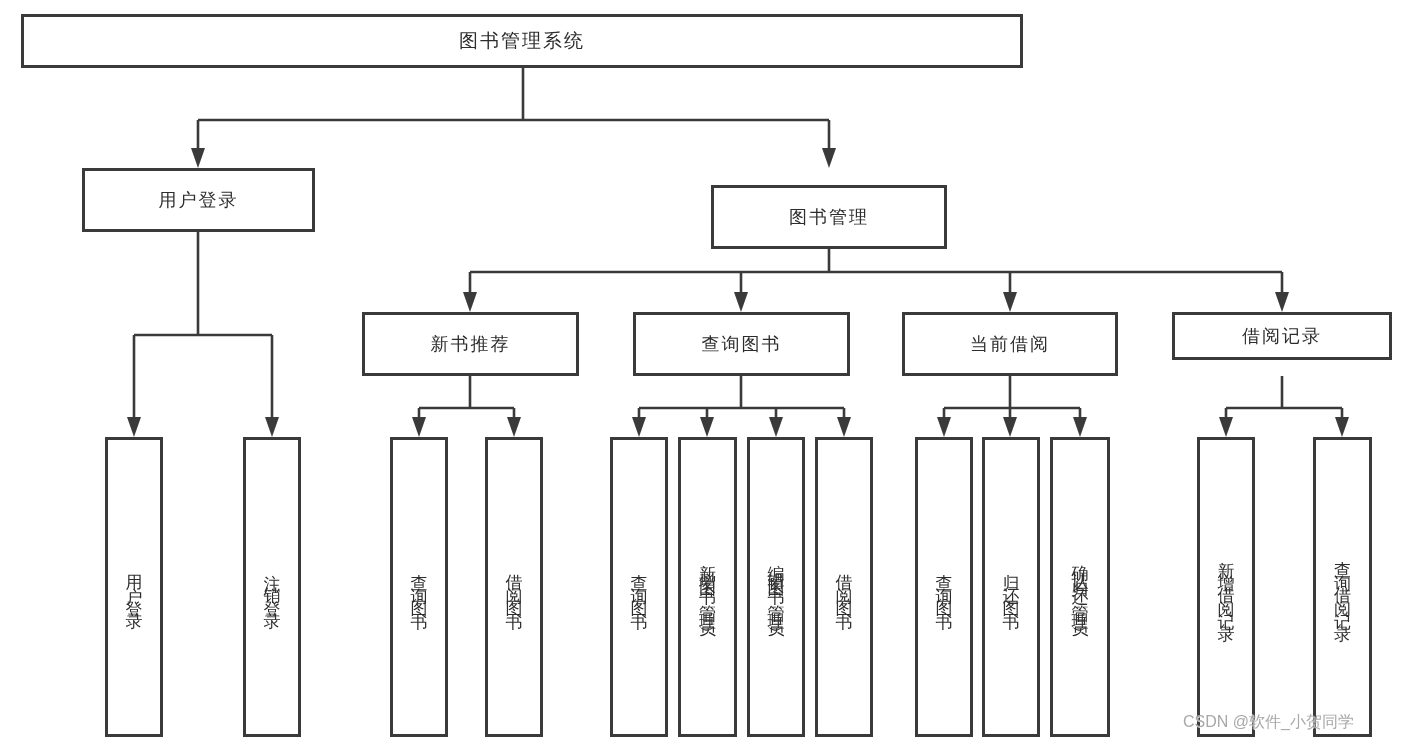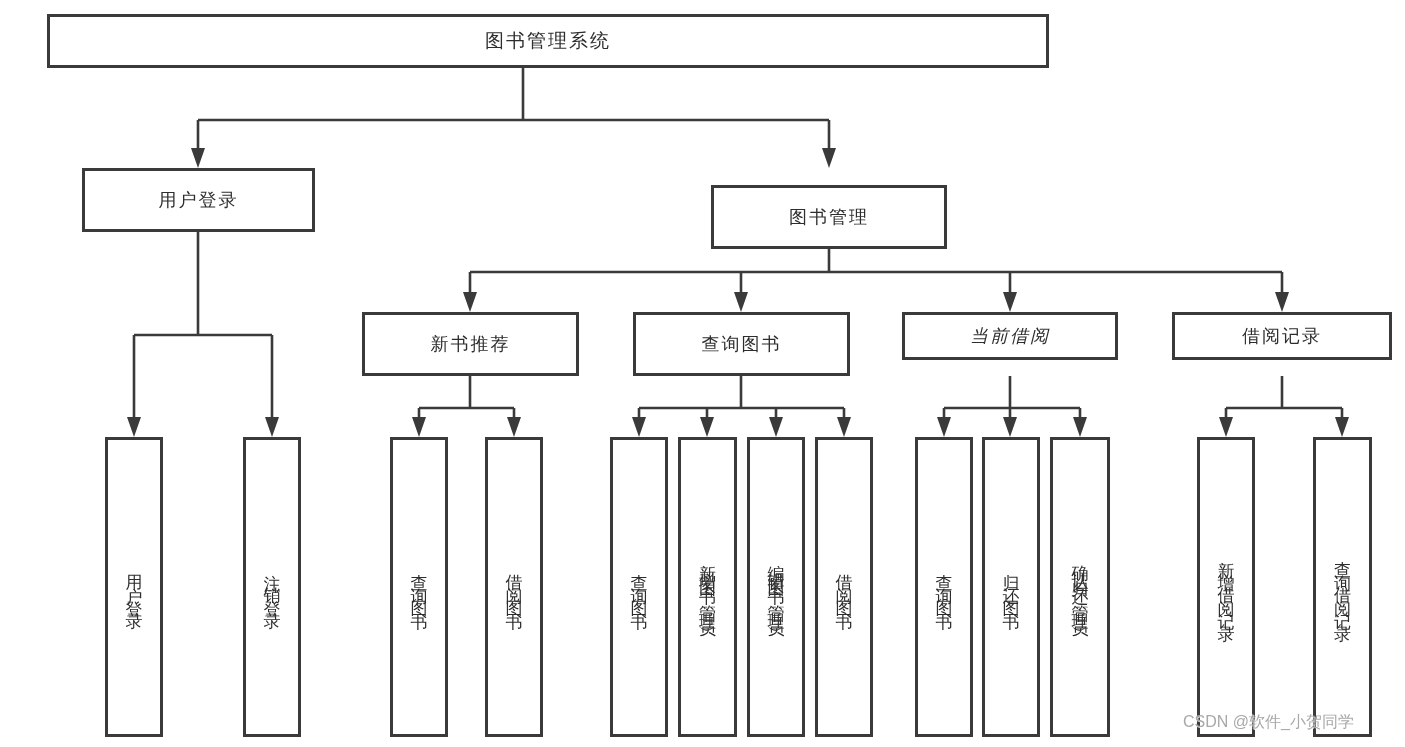--- a/index.html
+++ b/index.html
@@ -129,38 +129,38 @@
       <polygon points="769,417 783,417 776,437"></polygon>
       <polygon points="837,417 851,417 844,437"></polygon>
       <polygon points="937,417 951,417 944,437"></polygon>
       <polygon points="1003,417 1017,417 1010,437"></polygon>
       <polygon points="1073,417 1087,417 1080,437"></polygon>
       <polygon points="1219,417 1233,417 1226,437"></polygon>
       <polygon points="1335,417 1349,417 1342,437"></polygon>
     </g>
   </svg>
 
-  <div class="node hnode root-node" style="left:21px; top:14px; width:1002px; height:54px;margin-left:26px;">
+  <div class="node hnode root-node" style="left:21px; top:14px; width:1002px; height:54px;">
     <span>图书管理系统</span>
   </div>
 
   <div class="node hnode" style="left:82px; top:168px; width:233px; height:64px;">
     <span>用户登录</span>
   </div>
   <div class="node hnode" style="left:711px; top:185px; width:236px; height:64px;">
     <span>图书管理</span>
   </div>
 
   <div class="node hnode" style="left:362px; top:312px; width:217px; height:64px;">
     <span>新书推荐</span>
   </div>
   <div class="node hnode" style="left:633px; top:312px; width:217px; height:64px;">
     <span>查询图书</span>
   </div>
-  <div class="node hnode" style="left:902px; top:312px; width:216px; height:48px;font-style:italic;">
+  <div class="node hnode" style="left:902px; top:312px; width:216px; height:64px;">
     <span>当前借阅</span>
   </div>
   <div class="node hnode" style="left:1172px; top:312px; width:220px; height:48px;">
     <span>借阅记录</span>
   </div>
 
   <div class="node vnode" style="left:105px; top:437px; width:58px; height:300px;">
     <span class="vlabel">用户登录</span>
   </div>
   <div class="node vnode" style="left:243px; top:437px; width:58px; height:300px;">

